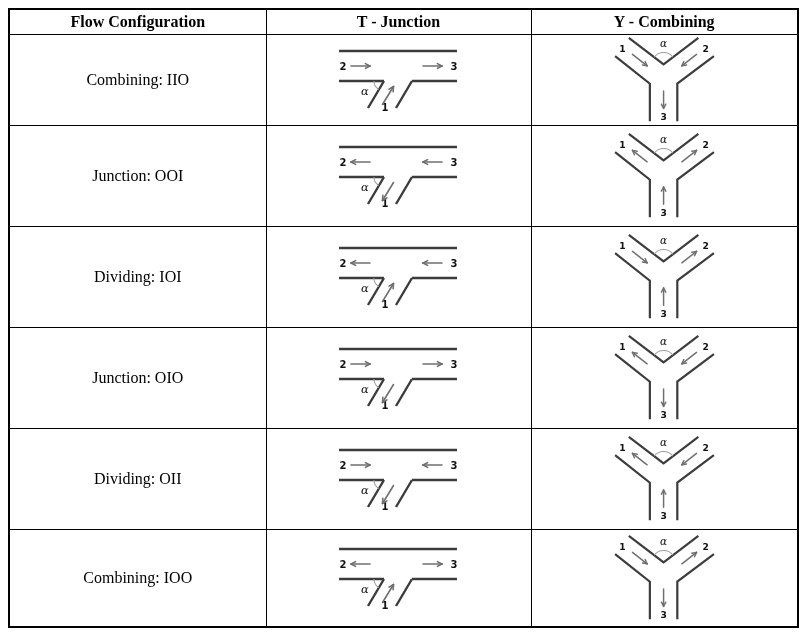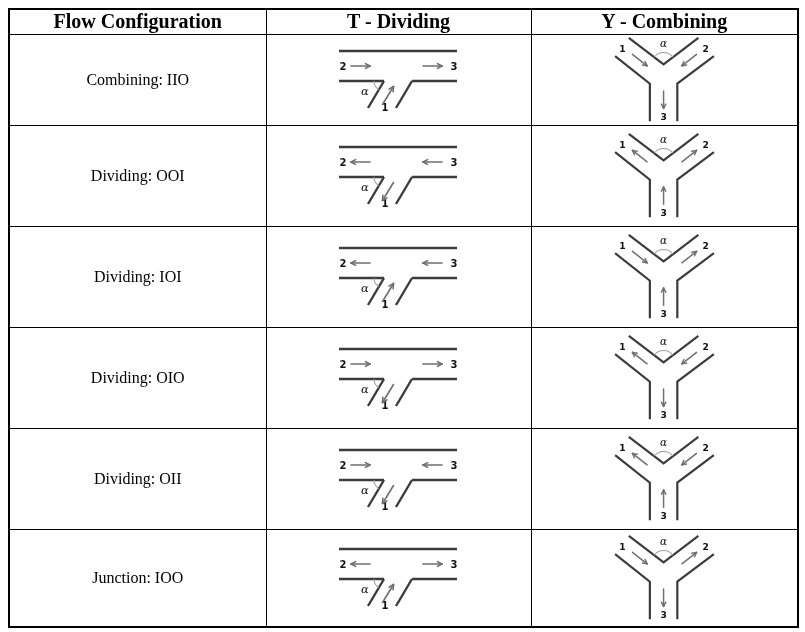--- a/index.html
+++ b/index.html
@@ -7,21 +7,21 @@
     width:805px;height:632px;background:#ffffff;position:relative;
     font-family:"Liberation Serif", serif;color:#000;
   }
   table.junction-table{
     position:absolute;left:8px;top:8px;
     border-collapse:collapse;table-layout:fixed;
     border:2px solid #000;
   }
   th,td{border:1.5px solid #000;padding:0;}
   thead tr{height:25px;}
-  th{font-size:20px;font-weight:bold;text-align:center;vertical-align:middle;}
+  th{font-size:16px;font-weight:bold;text-align:center;vertical-align:middle;}
   tbody tr{height:101px;}
   tbody tr:first-child{height:91px;}
   tbody tr:last-child{height:98px;}
   td.config{
     text-align:center;vertical-align:middle;font-size:16px;
   }
   td.diag{vertical-align:middle;}
   .dwrap{display:flex;align-items:center;justify-content:center;width:100%;}
   svg text{user-select:none;}
   .portlabel{font-family:"DejaVu Sans", sans-serif;font-weight:bold;font-size:10px;}
@@ -32,21 +32,21 @@
 
 <table class="junction-table">
   <colgroup>
     <col style="width:257px">
     <col style="width:265px">
     <col style="width:267px">
   </colgroup>
   <thead>
     <tr>
       <th>Flow Configuration</th>
-      <th>T - Dividing</th>
+      <th>T - Junction</th>
       <th>Y - Combining</th>
     </tr>
   </thead>
   <tbody>
     <tr>
       <td class="config">Combining: IIO</td>
       <td class="diag">
           <div class="dwrap">
             <svg width="124" height="64" viewBox="0 0 124 64">
               <path d="M2 3 H120 M2 33 H47 M75 33 H120 M47 33 L31 60 M75 33 L59 60" stroke="#3c3c3c" stroke-width="2.4" fill="none" stroke-linecap="butt" stroke-linejoin="miter"></path>
@@ -95,21 +95,21 @@
               <g stroke="#6f6f6f" stroke-width="1.6" fill="none" stroke-linecap="round">
                 <line x1="55" y1="59" x2="55" y2="78"></line>
                 <line x1="55" y1="78" x2="52.598748287184286" y2="73.38762640154772"></line>
                 <line x1="55" y1="78" x2="57.40125171281571" y2="73.38762640154772"></line>
               </g>
             </svg>
           </div>
         </td>
     </tr>
     <tr>
-      <td class="config">Dividing: OOI</td>
+      <td class="config">Junction: OOI</td>
       <td class="diag">
           <div class="dwrap">
             <svg width="124" height="64" viewBox="0 0 124 64">
               <path d="M2 3 H120 M2 33 H47 M75 33 H120 M47 33 L31 60 M75 33 L59 60" stroke="#3c3c3c" stroke-width="2.4" fill="none" stroke-linecap="butt" stroke-linejoin="miter"></path>
               <path d="M37 33 A10 10 0 0 0 41.9 41.6" stroke="#9e9e9e" stroke-width="1.1" fill="none"></path>
               <text x="28" y="46.5" fill="#111111" text-anchor="middle" class="alphalabel">α</text>
               <text x="6" y="22" fill="#111111" text-anchor="middle" class="portlabel">2</text>
               <text x="117" y="22" fill="#111111" text-anchor="middle" class="portlabel">3</text>
               <text x="48" y="62.5" fill="#111111" text-anchor="middle" class="portlabel">1</text>
               <g stroke="#6f6f6f" stroke-width="1.6" fill="none" stroke-linecap="round">
@@ -209,21 +209,21 @@
               <g stroke="#6f6f6f" stroke-width="1.6" fill="none" stroke-linecap="round">
                 <line x1="55" y1="78" x2="55" y2="59"></line>
                 <line x1="55" y1="59" x2="57.40125171281571" y2="63.61237359845228"></line>
                 <line x1="55" y1="59" x2="52.598748287184286" y2="63.61237359845228"></line>
               </g>
             </svg>
           </div>
         </td>
     </tr>
     <tr>
-      <td class="config">Dividing: OIO</td>
+      <td class="config">Junction: OIO</td>
       <td class="diag">
           <div class="dwrap">
             <svg width="124" height="64" viewBox="0 0 124 64">
               <path d="M2 3 H120 M2 33 H47 M75 33 H120 M47 33 L31 60 M75 33 L59 60" stroke="#3c3c3c" stroke-width="2.4" fill="none" stroke-linecap="butt" stroke-linejoin="miter"></path>
               <path d="M37 33 A10 10 0 0 0 41.9 41.6" stroke="#9e9e9e" stroke-width="1.1" fill="none"></path>
               <text x="28" y="46.5" fill="#111111" text-anchor="middle" class="alphalabel">α</text>
               <text x="6" y="22" fill="#111111" text-anchor="middle" class="portlabel">2</text>
               <text x="117" y="22" fill="#111111" text-anchor="middle" class="portlabel">3</text>
               <text x="48" y="62.5" fill="#111111" text-anchor="middle" class="portlabel">1</text>
               <g stroke="#6f6f6f" stroke-width="1.6" fill="none" stroke-linecap="round">
@@ -323,21 +323,21 @@
               <g stroke="#6f6f6f" stroke-width="1.6" fill="none" stroke-linecap="round">
                 <line x1="55" y1="78" x2="55" y2="59"></line>
                 <line x1="55" y1="59" x2="57.40125171281571" y2="63.61237359845228"></line>
                 <line x1="55" y1="59" x2="52.598748287184286" y2="63.61237359845228"></line>
               </g>
             </svg>
           </div>
         </td>
     </tr>
     <tr>
-      <td class="config">Junction: IOO</td>
+      <td class="config">Combining: IOO</td>
       <td class="diag">
           <div class="dwrap">
             <svg width="124" height="64" viewBox="0 0 124 64">
               <path d="M2 3 H120 M2 33 H47 M75 33 H120 M47 33 L31 60 M75 33 L59 60" stroke="#3c3c3c" stroke-width="2.4" fill="none" stroke-linecap="butt" stroke-linejoin="miter"></path>
               <path d="M37 33 A10 10 0 0 0 41.9 41.6" stroke="#9e9e9e" stroke-width="1.1" fill="none"></path>
               <text x="28" y="46.5" fill="#111111" text-anchor="middle" class="alphalabel">α</text>
               <text x="6" y="22" fill="#111111" text-anchor="middle" class="portlabel">2</text>
               <text x="117" y="22" fill="#111111" text-anchor="middle" class="portlabel">3</text>
               <text x="48" y="62.5" fill="#111111" text-anchor="middle" class="portlabel">1</text>
               <g stroke="#6f6f6f" stroke-width="1.6" fill="none" stroke-linecap="round">

